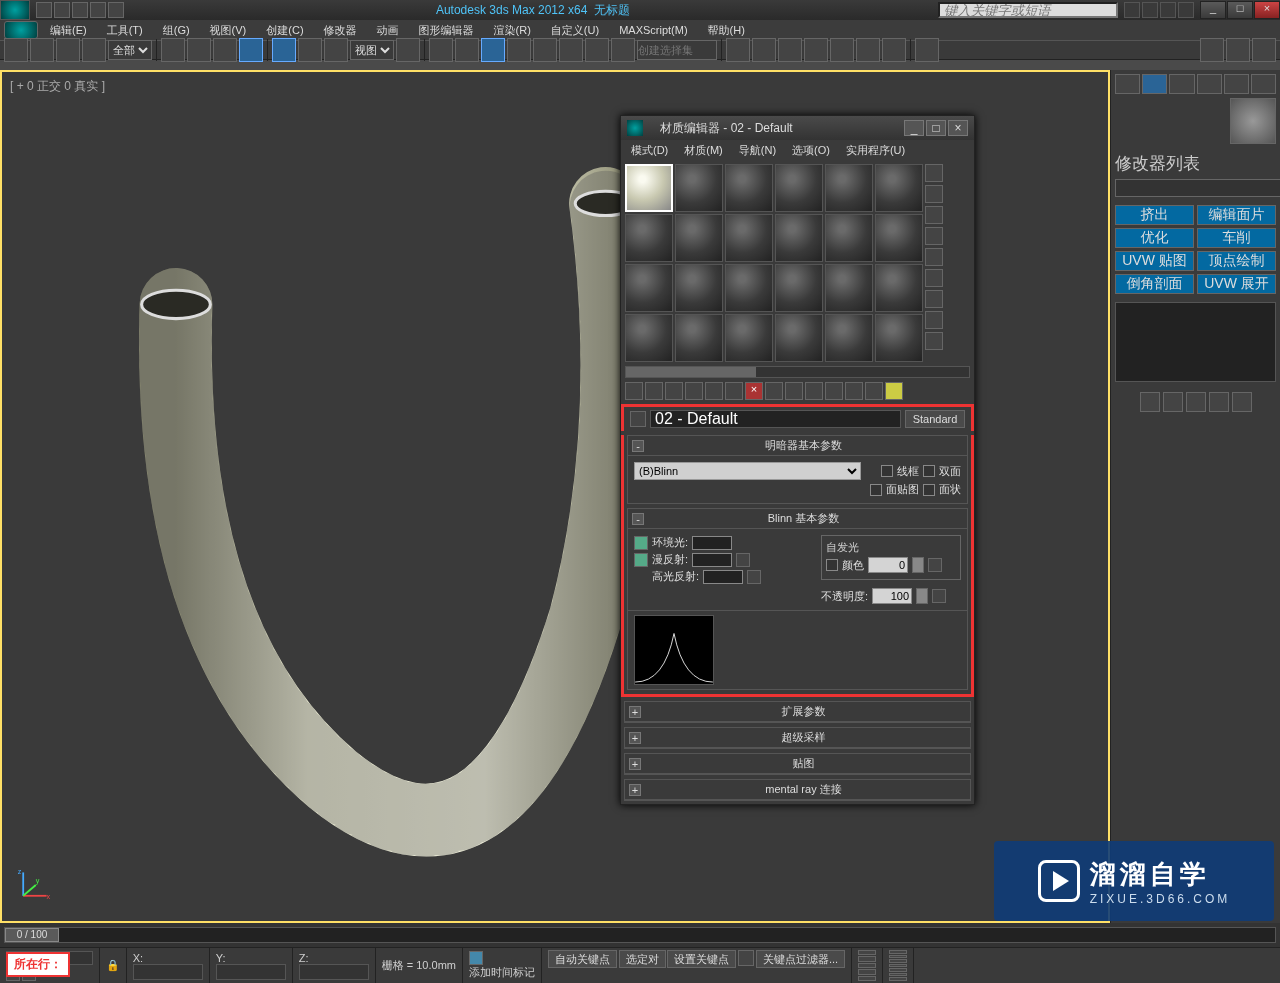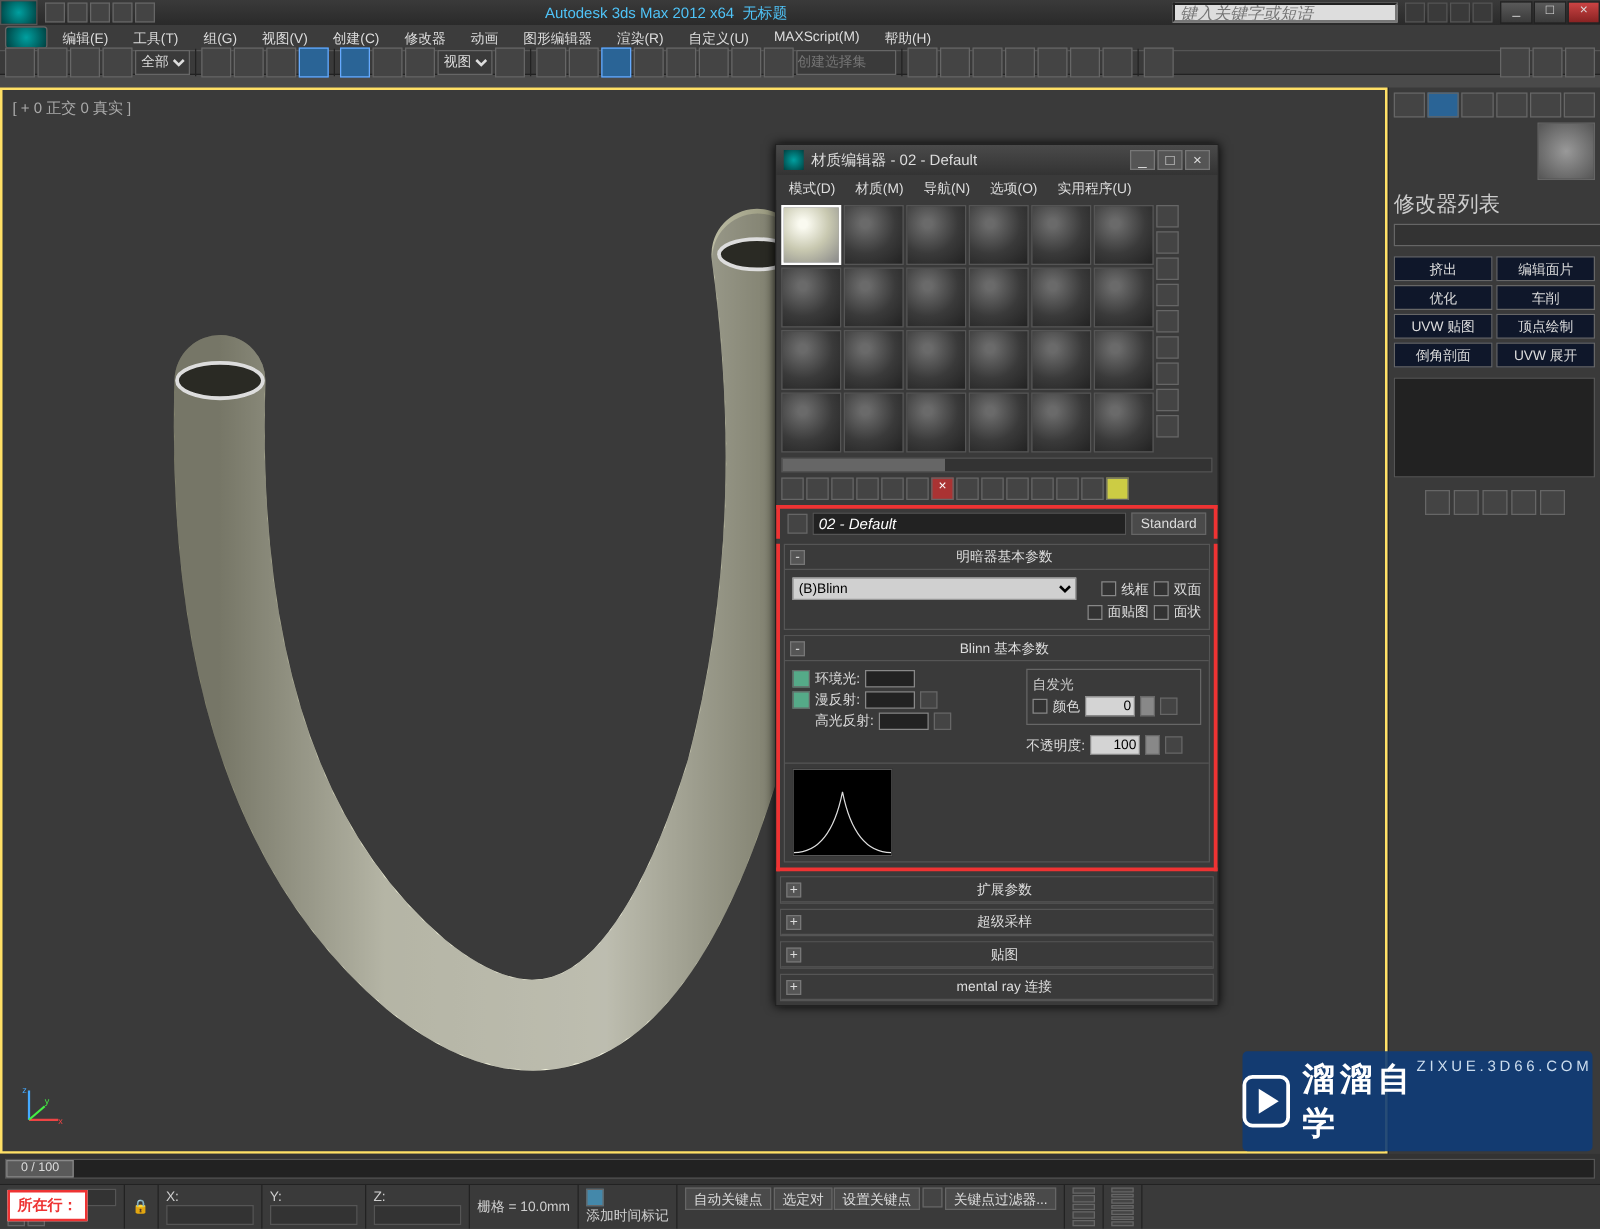--- a/index.html
+++ b/index.html
@@ -31,46 +31,46 @@
 .axis-gizmo { position:absolute; bottom:18px; left:14px; width:36px; height:36px; }
 .right-panel { width: 170px; background: #3a3a3a; border-left:1px solid #222; padding: 4px; display:flex; flex-direction:column; gap:4px; }
 .right-tabs { display:flex; gap:2px; height:20px; }
 .right-tabs span { flex:1; background:#444; border:1px solid #666; }
 .right-tabs span.sel { background:#2a6496; }
 .panel-cube { align-self:flex-end; width:46px; height:46px; background:radial-gradient(circle,#999,#555); border:1px solid #666; margin-bottom:4px; }
 .mod-list-lbl { font-size:17px; color:#ccc; }
 .mod-select { display:flex; }
 .mod-select input { flex:1; background:#333; border:1px solid #666; height:18px; }
 .mod-btns { display:grid; grid-template-columns:1fr 1fr; gap:3px; margin-top:4px; }
-.mod-btns button { background:#0f172a; border:1px solid #666; color:#ddd; height:20px; font-size:11px; }
+.mod-btns button { background:#0369a1; border:1px solid #666; color:#ddd; height:20px; font-size:14px; }
 .mod-stack { height:80px; background:#222; border:1px solid #555; margin-top:4px; }
 .mod-icons { display:flex; gap:3px; margin-top:6px; justify-content:center; }
 .mod-icons span { width:20px; height:20px; background:#444; border:1px solid #666; }
 
 .material-editor { position: absolute; left: 620px; top: 115px; width: 355px; height: 690px; background: #3a3a3a; border: 1px solid #222; box-shadow: 0 0 8px #000; }
-.me-title { height: 24px; background: linear-gradient(#4a4a4a,#333); display:flex; align-items:center; padding:0 6px; color:#ddd; font-size:12px; }
+.me-title { height: 24px; background: linear-gradient(#4a4a4a,#333); display:flex; align-items:center; padding:0 6px; color:#ddd; font-size:12px;gap:11px; }
 .me-title .icon { width:16px; height:16px; background:radial-gradient(circle,#00a0a0,#004040); margin-right:6px; }
 .me-title .wc { margin-left:auto; display:flex; gap:2px; }
 .me-title .wc span { width:20px; height:16px; background:#555; border:1px solid #777; text-align:center; }
 .me-menu { height:20px; background:#3a3a3a; display:flex; align-items:center; padding:0 4px; gap:4px; }
 .me-menu span { padding:2px 6px; color:#ddd; }
 .me-samples { display:flex; padding:4px; gap:2px; }
 .me-grid { display:grid; grid-template-columns:repeat(6,48px); grid-template-rows:repeat(4,48px); gap:2px; }
 .me-slot { width:48px; height:48px; background: radial-gradient(circle at 35% 30%, #6a6a6a 8%, #3a3a3a 55%, #222 100%); border:1px solid #555; }
 .me-slot.sel { border:2px solid #fff; background: radial-gradient(circle at 35% 30%, #fafaf0 8%, #c8c8b0 50%, #888 100%); }
 .me-side { width:20px; display:flex; flex-direction:column; gap:3px; }
 .me-side span { width:18px; height:18px; background:#444; border:1px solid #666; }
 .me-scroll { height:12px; background:#333; border:1px solid #555; margin:0 4px; position:relative; }
 .me-scroll .thumb { position:absolute; left:0; top:0; width:130px; height:10px; background:#666; }
 .me-tools { display:flex; flex-wrap:wrap; gap:2px; padding:4px; }
 .me-tools span { width:18px; height:18px; background:#444; border:1px solid #666; }
 .me-tools span.red { background:#a33; color:#fff; text-align:center; }
 .me-name-row { display:flex; align-items:center; gap:4px; padding:3px 6px; border:3px solid #e33; border-bottom:none; }
 .me-name-row .pick { width:16px; height:16px; background:#444; border:1px solid #666; }
-.me-name-row input { flex:1; background:#222; color:#fff; border:1px solid #555; height:18px; padding:0 4px; font-size:12px;font-style:italic; }
+.me-name-row input { flex:1; background:#222; color:#fff; border:1px solid #555; height:18px; padding:0 4px; font-size:16px; }
 .me-name-row button { width:60px; height:18px; background:#4a4a4a; color:#ddd; border:1px solid #666; font-size:11px; }
 .me-params { border:3px solid #e33; border-top:none; padding:0 3px 4px 3px; }
 .rollout { background:#3a3a3a; border:1px solid #555; margin-top:4px; }
 .rollout-hd { background:#3a3a3a; border-bottom:1px solid #555; padding:2px 4px; display:flex; align-items:center; color:#ddd; font-size:11px; }
 .rollout-hd .tog { width:12px; height:12px; background:#555; border:1px solid #777; margin-right:auto; text-align:center; line-height:10px; }
 .rollout-hd .title { flex:1; text-align:center; }
 .rollout-body { padding:4px 6px; }
 .row { display:flex; align-items:center; gap:4px; margin:2px 0; font-size:11px; }
 .row label { color:#ddd; }
 .row select { background:#d0d0d0; color:#000; border:1px solid #999; height:18px; flex:1; font-size:11px; }
@@ -91,21 +91,21 @@
 .timeline .slider .thumb { position:absolute; left:0; top:0; width:54px; height:14px; background:#5a5a5a; border:1px solid #888; font-size:10px; text-align:center; color:#ddd; }
 .statusbar { position:absolute; bottom:0; left:0; right:0; height:36px; background:#3a3a3a; border-top:1px solid #222; display:flex; align-items:center; font-size:11px; }
 .statusbar .seg { padding:2px 6px; border-right:1px solid #222; height:100%; display:flex; flex-direction:column; justify-content:center; }
 .statusbar input.coord { width:70px; background:#333; color:#ccc; border:1px solid #555; height:16px; font-size:11px; }
 .statusbar .play { display:flex; gap:1px; }
 .statusbar .play span{ width:18px; height:18px; background:#444; border:1px solid #666; }
 .statusbar .btn { background:#4a4a4a; border:1px solid #666; color:#ddd; height:18px; padding:0 6px; font-size:11px; }
 .watermark { position:absolute; right:6px; bottom:62px; width:280px; height:80px; background:rgba(15,60,120,.9); border-radius:4px; display:flex; align-items:center; justify-content:center; gap:10px; color:#fff; }
 .watermark .play-ico { width:42px; height:42px; border:3px solid #fff; border-radius:8px; display:flex; align-items:center; justify-content:center; }
 .watermark .play-ico::after { content:""; border-left:16px solid #fff; border-top:10px solid transparent; border-bottom:10px solid transparent; margin-left:4px; }
-.watermark .txt { display:flex; flex-direction:row; }
+.watermark .txt { display:flex; flex-direction:column; }
 .watermark .t1 { font-size:26px; font-weight:bold; letter-spacing:4px; }
 .watermark .t2 { font-size:12px; letter-spacing:3px; color:#cde; }
 .red-cmd { position:absolute; bottom:6px; left:6px; background:#fff; border:2px solid #e33; color:#e33; padding:2px 6px; font-size:12px; font-weight:bold; }
 </style>
 </head>
 <body>
 
 <div class="titlebar">
   <div class="app-icon"></div>
   <div class="qat">

